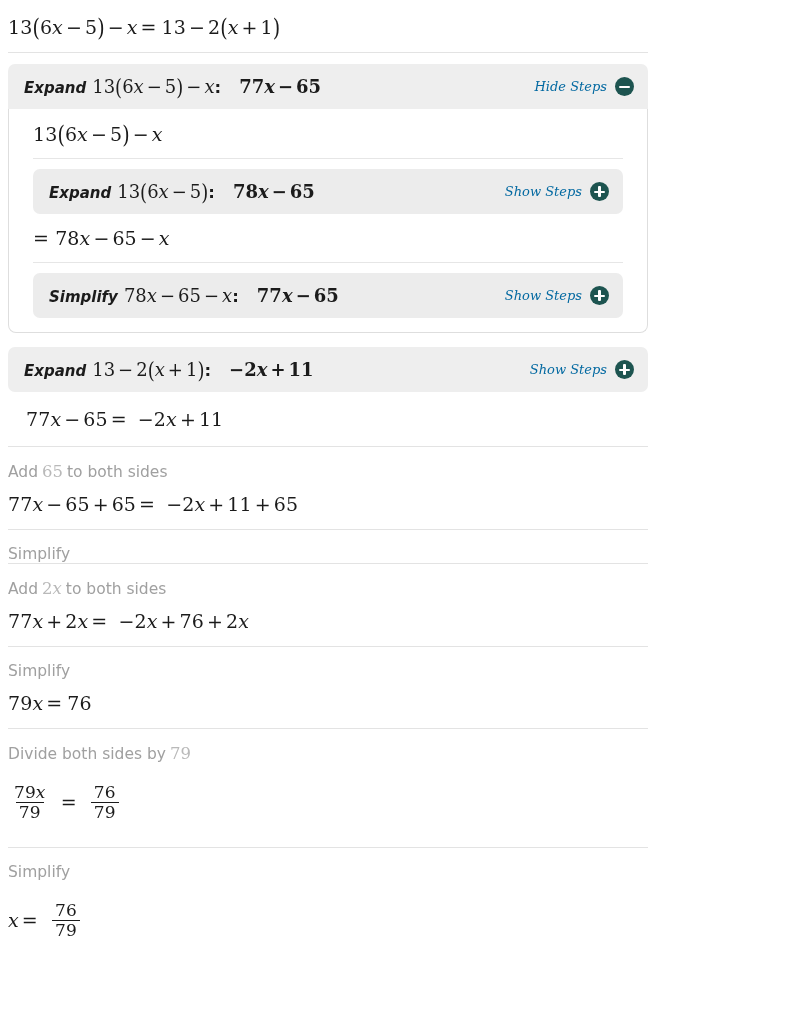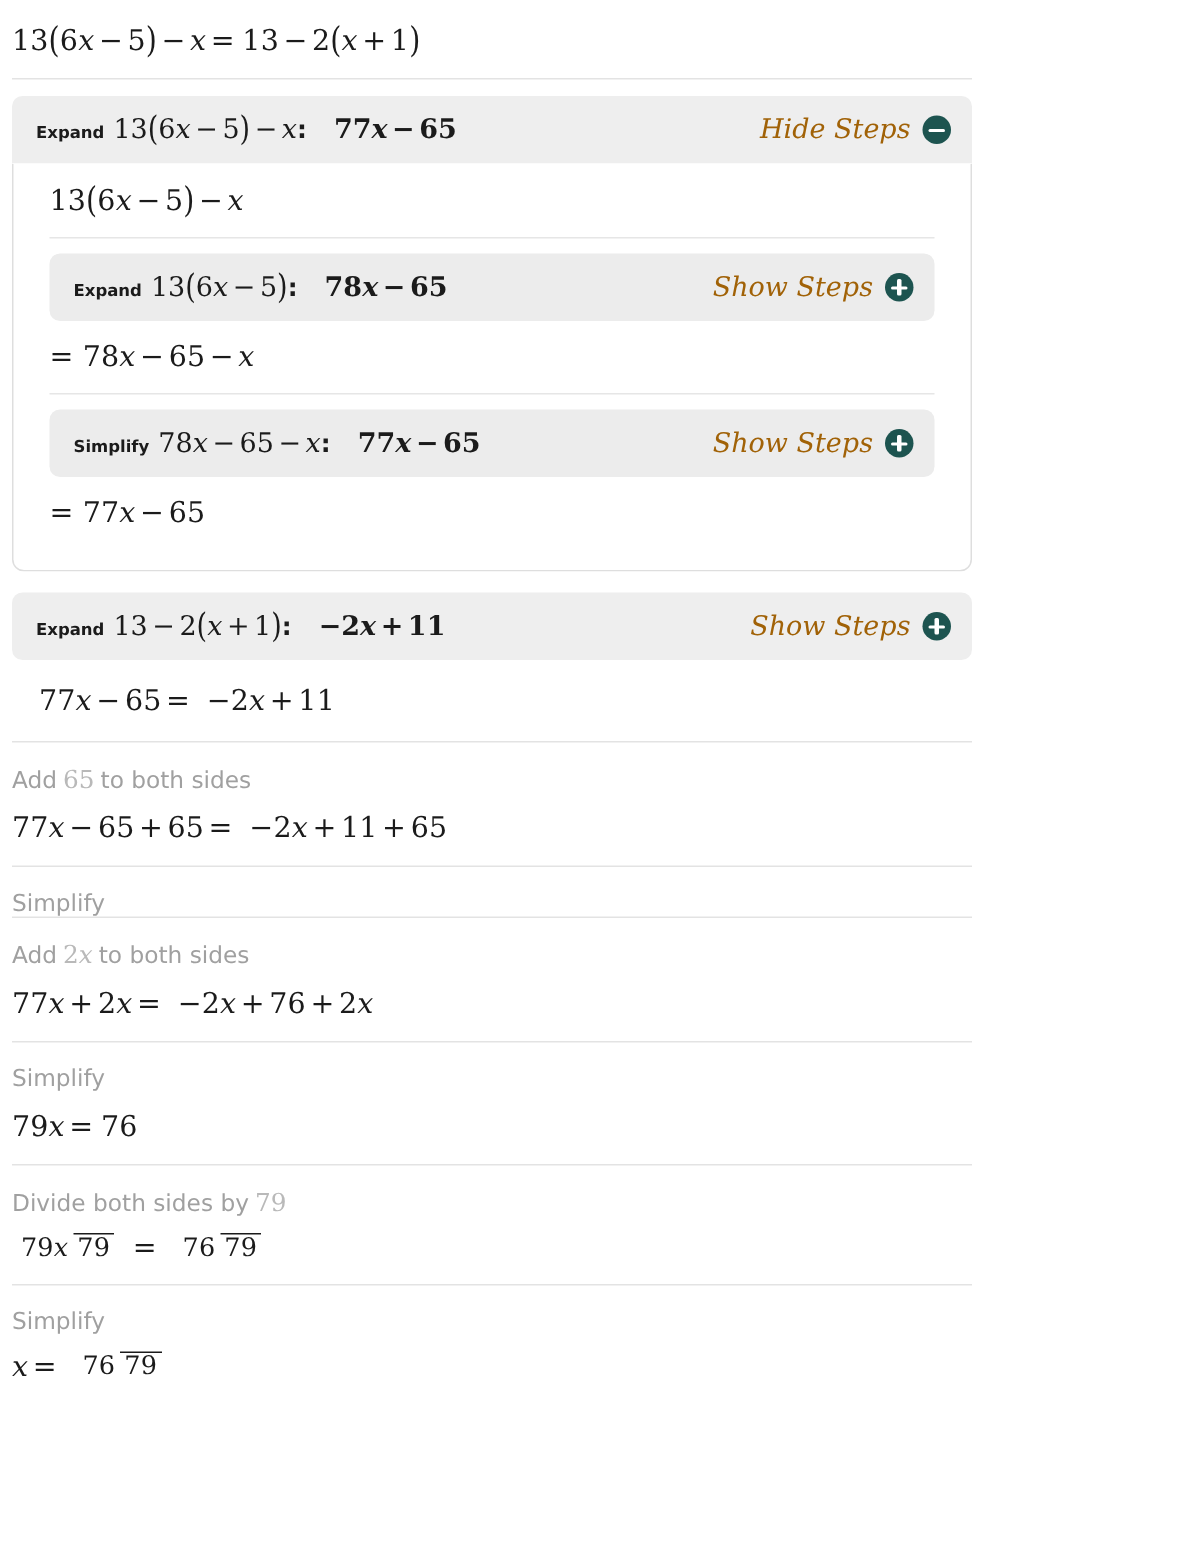--- a/index.html
+++ b/index.html
@@ -42,24 +42,24 @@
     transform: scaleY(1.25);
     transform-origin: center;
     font-style: normal;
   }
   .op { padding: 0 3px; }
   .opeq { padding: 0 5px 0 3px; }
 
   
   .frac {
     display: inline-flex;
-    flex-direction: row;
+    flex-direction: column;
     align-items: center;
     vertical-align: middle;
-    margin: 0 3px;
+    margin: 11px 3px;
     position: relative;
     top: -1px;
   }
   .frac .num {
     font-size: 17px;
     line-height: 1.12;
     padding: 0 3px;
   }
   .frac .den {
     font-size: 17px;
@@ -111,22 +111,23 @@
     align-items: baseline;
     gap: 0;
     font-size: 16.5px;
     font-weight: 600;
     color: #1b1b1b;
     white-space: nowrap;
   }
   .bar-label .lead {
     font-family: "DejaVu Sans", "Liberation Sans", sans-serif;
     font-weight: 600;
-    font-size: 11px;
+    font-size: 15px;
     margin-right: 6px;
+    font-style: italic;
   }
   .bar-label .expr {
     font-family: "DejaVu Serif", "Liberation Serif", serif;
     font-size: 18px;
     font-weight: 400;
   }
   .bar-label .colon {
     font-family: "DejaVu Sans", "Liberation Sans", sans-serif;
     font-weight: 600;
     font-size: 16.5px;
@@ -142,22 +143,22 @@
   .toggle {
     display: flex;
     align-items: center;
     gap: 8px;
     cursor: pointer;
     flex: none;
   }
   .toggle-text {
     font-family: "DejaVu Serif", "Liberation Serif", serif;
     font-style: italic;
-    font-size: 18px;
-    color: #a16207;
+    font-size: 13px;
+    color: #0369a1;
     white-space: nowrap;
   }
   .toggle-icon {
     width: 19px;
     height: 19px;
     border-radius: 50%;
     background: #1d5450;
     position: relative;
     flex: none;
   }
@@ -283,23 +284,20 @@
         <span class="expr"><span class="mn">78</span><span class="mi">x</span><span class="op mo">−</span><span class="mn">65</span><span class="op mo">−</span><span class="mi">x</span></span>
           <span class="colon">:</span>
         <span class="result"><span class="mn">77</span><span class="mi">x</span><span class="op mo">−</span><span class="mn">65</span></span>
       </div>
       <div class="toggle">
         <span class="toggle-text">Show Steps</span>
         <span class="toggle-icon plus"></span>
       </div>
     </div>
 
-    <div class="card-eq tight mathrow">
-      <span class="mo">=</span>&nbsp;<span class="mn">77</span><span class="mi">x</span><span class="op mo">−</span><span class="mn">65</span>
-    </div>
 
   </div>
 
   <div class="step-bar level0" style="margin-top:14px;">
     <div class="bar-label">
       <span class="lead">Expand</span>
       <span class="expr"><span class="mn">13</span><span class="op mo">−</span><span class="mn">2</span><span class="paren">(</span><span class="mi">x</span><span class="op mo">+</span><span class="mn">1</span><span class="paren">)</span></span>
         <span class="colon">:</span>
       <span class="result"><span class="mo">−</span><span class="mn">2</span><span class="mi">x</span><span class="op mo">+</span><span class="mn">11</span></span>
     </div>

